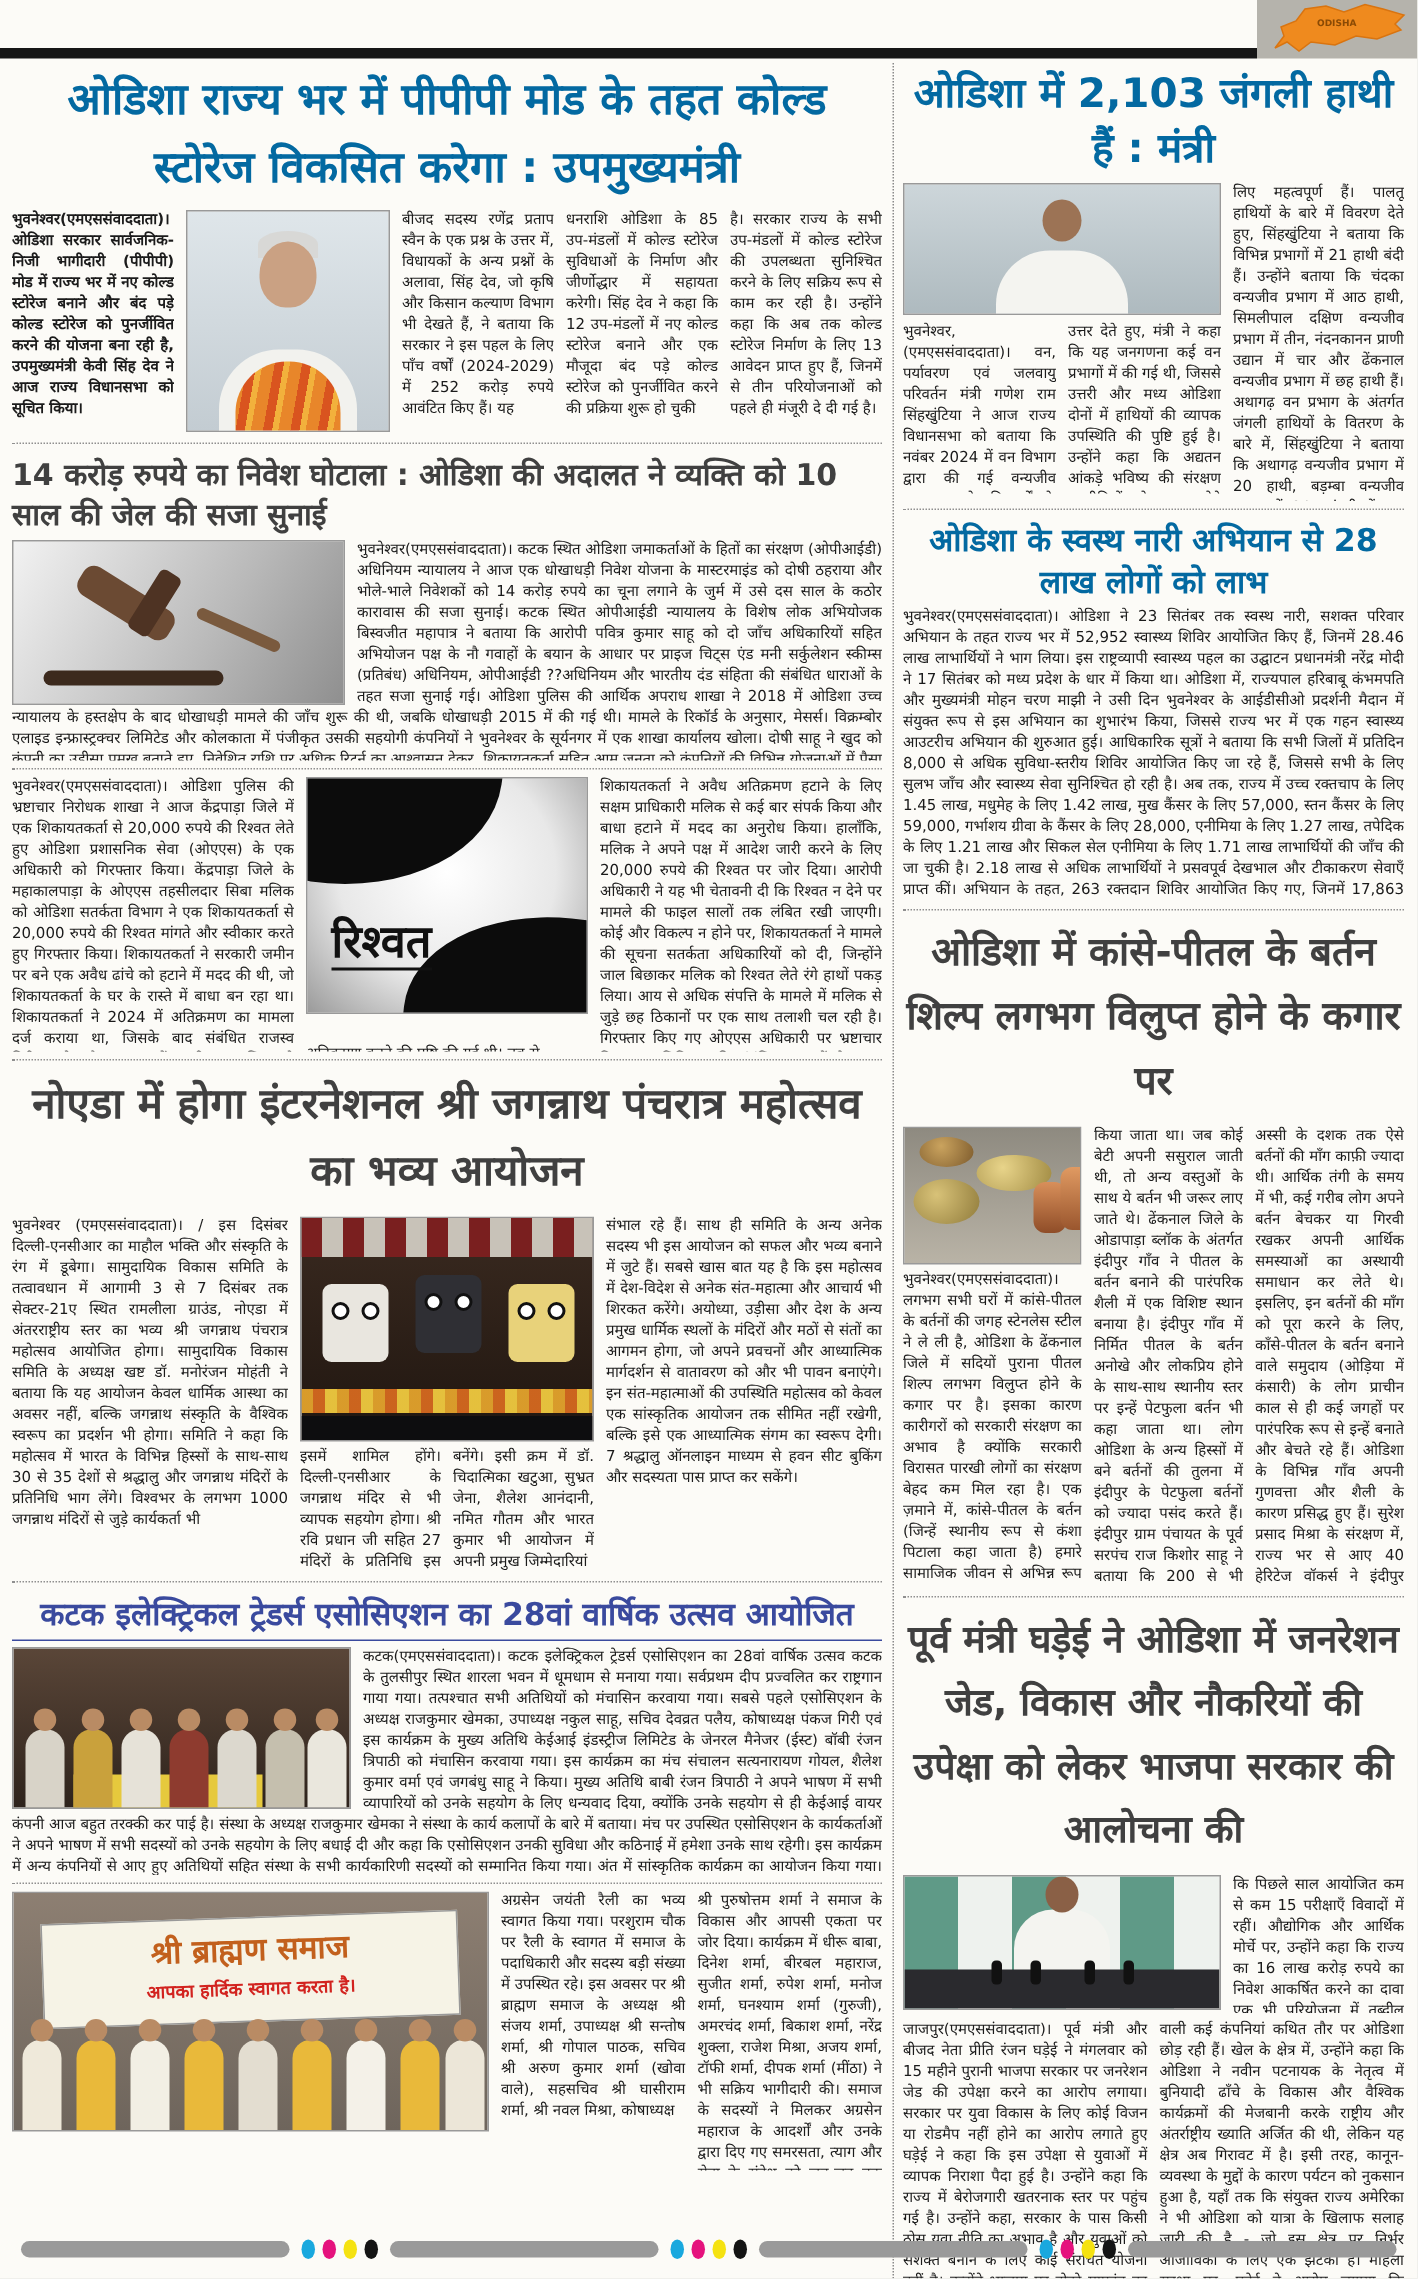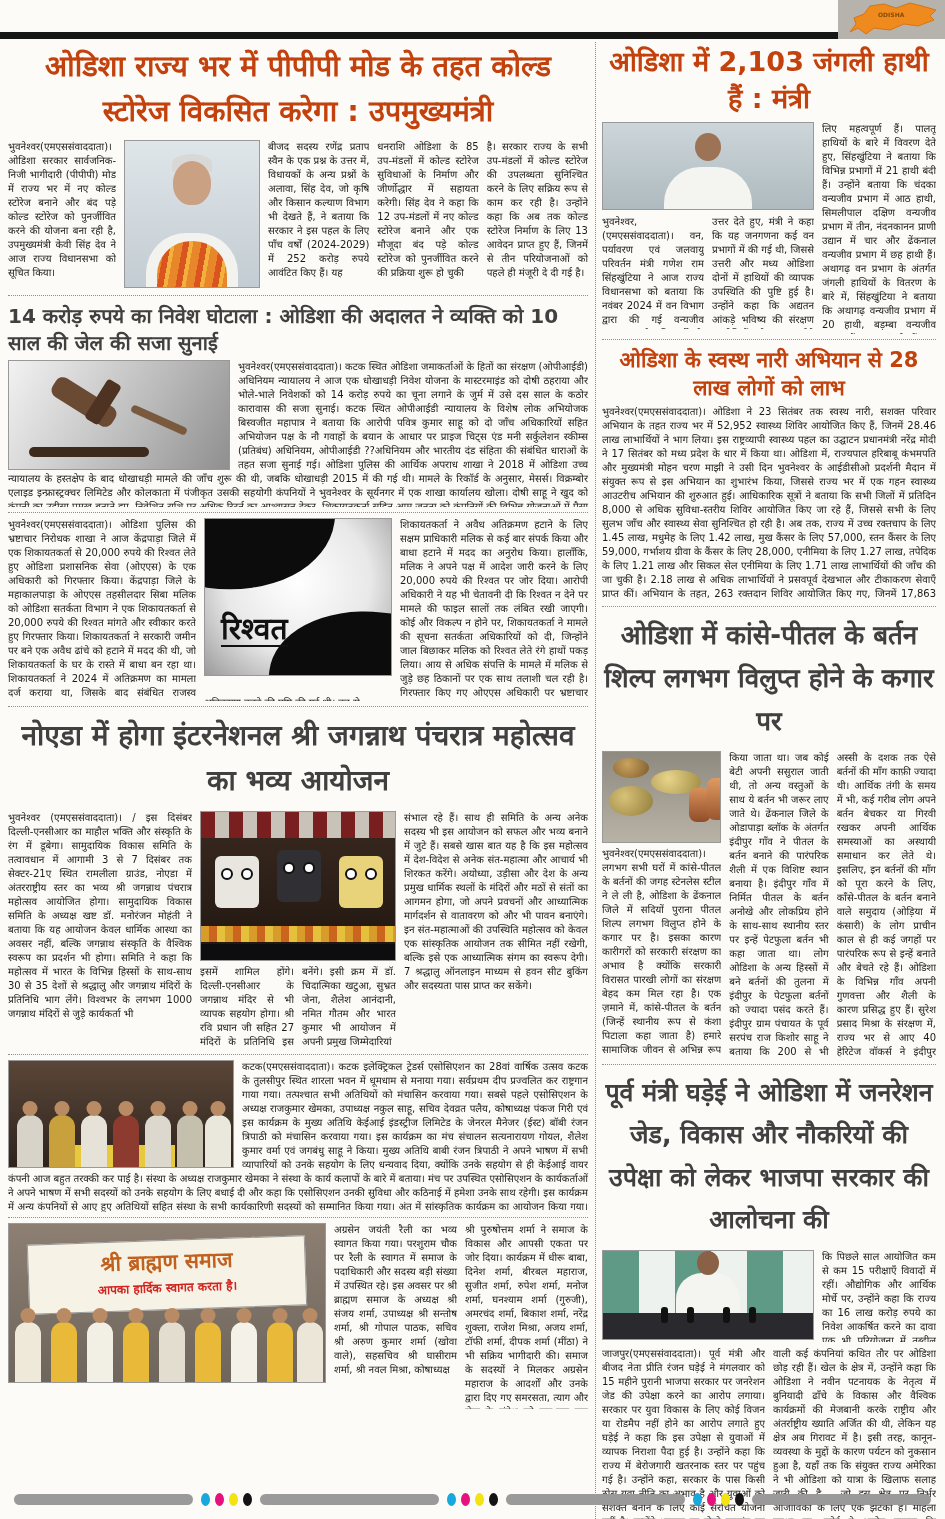--- a/index.html
+++ b/index.html
@@ -27,21 +27,21 @@
   .vsep { width:1px; border-left:1px dotted #8a8a8a; margin:0 6px 0 7px; }
   .colR { width:334px; }
 
   .dotsep { border-top:1.5px dotted #8f8f8f; margin:5px 0; }
 
   .bodytext { font-size:10px; line-height:1.4; text-align:justify; color:#1b1b1b; }
   .cols { display:flex; gap:8px; overflow:hidden; }
   .cols > div { overflow:hidden; }
 
   .hl { text-align:center; font-weight:bold; }
-  .hl-red { color:#c2410c; }
+  .hl-red { color:#0369a1; }
   .hl-blue { color:#3a4a9e; }
   .hl-black { color:#404040; }
 
   
   .ph { position:relative; overflow:hidden; border:1px solid #999; background:#cfd4d6; flex:none; }
   .cap { font-size:10px; line-height:1.4; text-align:justify; color:#1b1b1b; margin-top:20px; }
 
   
   .ph-deo { background:linear-gradient(#dfe6ea,#c3ccd2); }
   .head1 { position:absolute; left:50%; top:14%; transform:translateX(-50%);
@@ -123,21 +123,21 @@
     </svg>
   </div>
 
   <div class="content">
 
     <div class="colL">
 
       <div>
         <div class="hl hl-red" style="font-size:29px; line-height:1.55; padding:2px 4px 6px;">ओडिशा राज्य भर में पीपीपी मोड के तहत कोल्ड स्टोरेज विकसित करेगा : उपमुख्यमंत्री</div>
         <div class="cols" style="height:150px;">
-          <div class="bodytext" style="width:108px;">भुवनेश्वर(एमएससंवाददाता)। ओडिशा सरकार सार्वजनिक-निजी भागीदारी (पीपीपी) मोड में राज्य भर में नए कोल्ड स्टोरेज बनाने और बंद पड़े कोल्ड स्टोरेज को पुनर्जीवित करने की योजना बना रही है, उपमुख्यमंत्री केवी सिंह देव ने आज राज्य विधानसभा को सूचित किया।</div>
+          <div class="bodytext" style="width:108px;font-weight:bold;">भुवनेश्वर(एमएससंवाददाता)। ओडिशा सरकार सार्वजनिक-निजी भागीदारी (पीपीपी) मोड में राज्य भर में नए कोल्ड स्टोरेज बनाने और बंद पड़े कोल्ड स्टोरेज को पुनर्जीवित करने की योजना बना रही है, उपमुख्यमंत्री केवी सिंह देव ने आज राज्य विधानसभा को सूचित किया।</div>
           <div class="ph ph-deo" style="width:136px; height:148px;">
             <div class="hair1"></div>
             <div class="head1"></div>
             <div class="body1"></div>
             <div class="scarf"></div>
           </div>
           <div class="bodytext" style="flex:1;">बीजद सदस्य रणेंद्र प्रताप स्वैन के एक प्रश्न के उत्तर में, विधायकों के अन्य प्रश्नों के अलावा, सिंह देव, जो कृषि और किसान कल्याण विभाग भी देखते हैं, ने बताया कि सरकार ने इस पहल के लिए पाँच वर्षों (2024-2029) में 252 करोड़ रुपये आवंटित किए हैं। यह</div>
           <div class="bodytext" style="flex:1;">धनराशि ओडिशा के 85 उप-मंडलों में कोल्ड स्टोरेज सुविधाओं के निर्माण और जीर्णोद्धार में सहायता करेगी। सिंह देव ने कहा कि 12 उप-मंडलों में नए कोल्ड स्टोरेज बनाने और एक मौजूदा बंद पड़े कोल्ड स्टोरेज को पुनर्जीवित करने की प्रक्रिया शुरू हो चुकी</div>
           <div class="bodytext" style="flex:1;">है। सरकार राज्य के सभी उप-मंडलों में कोल्ड स्टोरेज की उपलब्धता सुनिश्चित करने के लिए सक्रिय रूप से काम कर रही है। उन्होंने कहा कि अब तक कोल्ड स्टोरेज निर्माण के लिए 13 आवेदन प्राप्त हुए हैं, जिनमें से तीन परियोजनाओं को पहले ही मंजूरी दे दी गई है।</div>
         </div>
@@ -202,20 +202,21 @@
               <div class="bodytext" style="flex:1;">इसमें शामिल होंगे। दिल्ली-एनसीआर के जगन्नाथ मंदिर से भी व्यापक सहयोग होगा। श्री रवि प्रधान जी सहित 27 मंदिरों के प्रतिनिधि इस आयोजन का हिस्सा</div>
               <div class="bodytext" style="flex:1;">बनेंगे। इसी क्रम में डॉ. चिदात्मिका खटुआ, सुभ्रत जेना, शैलेश आनंदानी, नमित गौतम और भारत कुमार भी आयोजन में अपनी प्रमुख जिम्मेदारियां</div>
             </div>
           </div>
           <div class="bodytext" style="flex:1;">संभाल रहे हैं। साथ ही समिति के अन्य अनेक सदस्य भी इस आयोजन को सफल और भव्य बनाने में जुटे हैं। सबसे खास बात यह है कि इस महोत्सव में देश-विदेश से अनेक संत-महात्मा और आचार्य भी शिरकत करेंगे। अयोध्या, उड़ीसा और देश के अन्य प्रमुख धार्मिक स्थलों के मंदिरों और मठों से संतों का आगमन होगा, जो अपने प्रवचनों और आध्यात्मिक मार्गदर्शन से वातावरण को और भी पावन बनाएंगे। इन संत-महात्माओं की उपस्थिति महोत्सव को केवल एक सांस्कृतिक आयोजन तक सीमित नहीं रखेगी, बल्कि इसे एक आध्यात्मिक संगम का स्वरूप देगी। 7 श्रद्धालु ऑनलाइन माध्यम से हवन सीट बुकिंग और सदस्यता पास प्राप्त कर सकेंगे।</div>
         </div>
       </div>
       <div class="dotsep"></div>
 
       <div>
+        <div class="hl hl-blue" style="font-size:21px; padding:1px 0 4px; border-bottom:1px solid #3a4a9e; margin-bottom:4px;">कटक इलेक्ट्रिकल ट्रेडर्स एसोसिएशन का 28वां वार्षिक उत्सव आयोजित</div>
         <div style="height:152px; overflow:hidden;">
           <div class="ph ph-group" style="width:226px; height:108px;">
             <div class="table-y"></div>
             <div class="person" style="left:8px;  background:#d8d3c8;"></div>
             <div class="person" style="left:40px; background:#c9a13c;"></div>
             <div class="person" style="left:72px; background:#e6e2d8;"></div>
             <div class="person" style="left:104px; background:#8e3b2f;"></div>
             <div class="person" style="left:136px; background:#dcd8ce;"></div>
             <div class="person" style="left:168px; background:#c5bfae;"></div>
             <div class="person" style="left:196px; background:#eae7dd;"></div>

